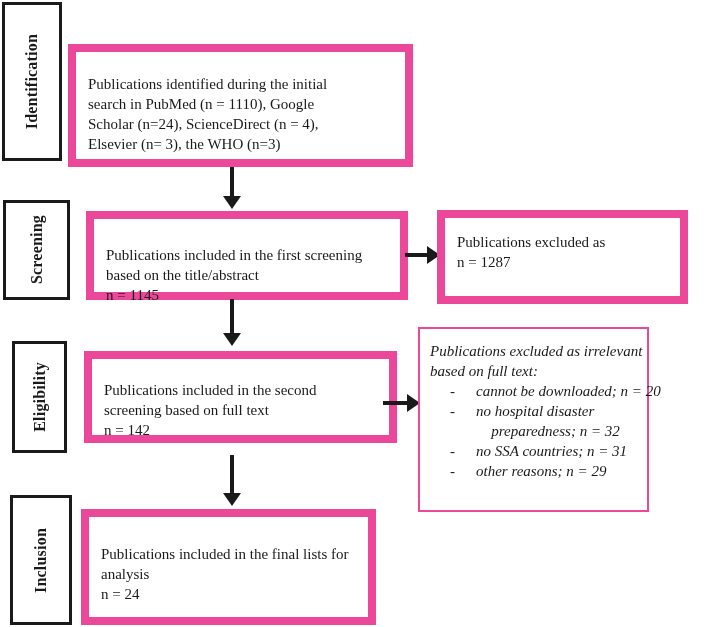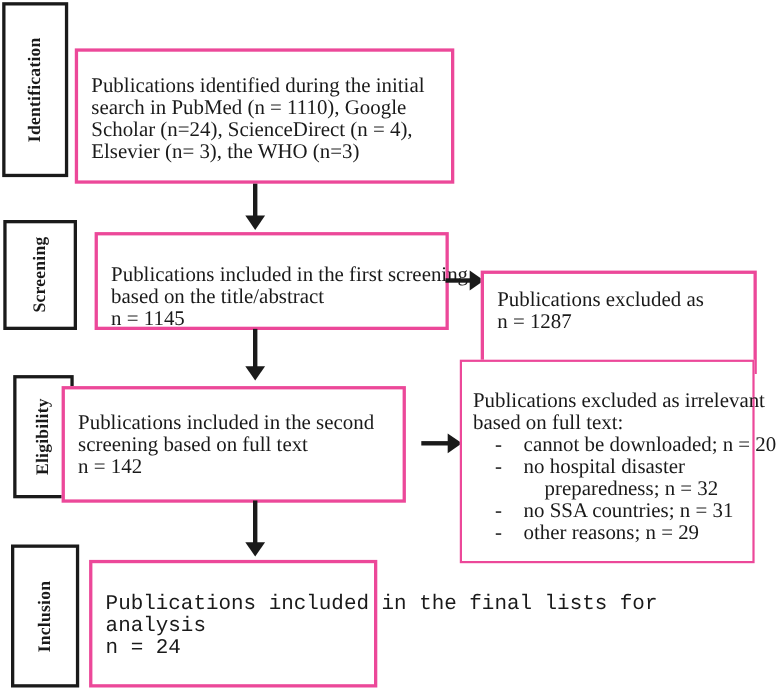--- a/index.html
+++ b/index.html
@@ -36,24 +36,24 @@
     font-size: 16px;
     letter-spacing: 0.2px;
     white-space: nowrap;
     line-height: 1;
   }
 
   
   .flow-box {
     position: absolute;
     box-sizing: border-box;
-    border: 3px solid #ec4899;
+    border: 8px solid #ec4899;
     background: #ffffff;
     padding: 10px 12px;
-    font-size: 19px;
+    font-size: 15px;
     line-height: 20px;
   }
   .flow-box.thin {
     border-width: 2px;
   }
   .flow-box .line {
     white-space: nowrap;
   }
 
   
@@ -140,38 +140,38 @@
 
   <div class="flow-box" style="left:86px; top:211px; width:322px; height:89px; padding-top:26px;">
     <div class="line">Publications included in the first screening</div>
     <div class="line">based on the title/abstract</div>
     <div class="line">n = 1145</div>
   </div>
 
   <div class="h-line" style="left:405px; top:253px; width:24px;"></div>
   <div class="arrow-right" style="left:427px; top:246px;"></div>
 
-  <div class="flow-box" style="left:437px; top:210px; width:251px; height:94px; padding-top:14px;margin-top:36px;">
+  <div class="flow-box" style="left:437px; top:210px; width:251px; height:94px; padding-top:14px;">
     <div class="line">Publications excluded as</div>
     <div class="line">n = 1287</div>
   </div>
 
   <div class="v-line" style="left:230px; top:299px; height:36px;"></div>
   <div class="arrow-down" style="left:223px; top:333px;"></div>
 
-  <div class="flow-box" style="left:56px; top:351px; width:313px; height:106px; padding-top:21px;">
+  <div class="flow-box" style="left:84px; top:351px; width:313px; height:92px; padding-top:21px;">
     <div class="line">Publications included in the second</div>
     <div class="line">screening based on full text</div>
     <div class="line">n = 142</div>
   </div>
 
   <div class="h-line" style="left:383px; top:401px; width:26px;"></div>
   <div class="arrow-right" style="left:407px; top:394px;"></div>
 
-  <div class="flow-box thin" style="left:418px; top:327px; width:268px; height:185px; padding-top:26px; padding-left:10px;">
+  <div class="flow-box thin" style="left:418px; top:327px; width:231px; height:185px; padding-top:12px; padding-left:10px;font-style:italic;">
     <div class="line">Publications excluded as irrelevant</div>
     <div class="line">based on full text:</div>
 
     <ul class="reason-list">
       <li>
         <span class="dash">-</span>
         <span>cannot be downloaded; n = 20</span>
       </li>
       <li>
         <span class="dash">-</span>
@@ -185,19 +185,19 @@
       <li>
         <span class="dash">-</span>
         <span>other reasons; n = 29</span>
       </li>
     </ul>
   </div>
 
   <div class="v-line" style="left:230px; top:455px; height:40px;"></div>
   <div class="arrow-down" style="left:223px; top:493px;"></div>
 
-  <div class="flow-box" style="left:81px; top:509px; width:262px; height:116px; padding-top:27px;font-family:Liberation Mono, monospace;">
+  <div class="flow-box" style="left:81px; top:509px; width:295px; height:116px; padding-top:27px;">
     <div class="line">Publications included in the final lists for</div>
     <div class="line">analysis</div>
     <div class="line">n = 24</div>
   </div>
 
 </div>
 
 </body></html>

